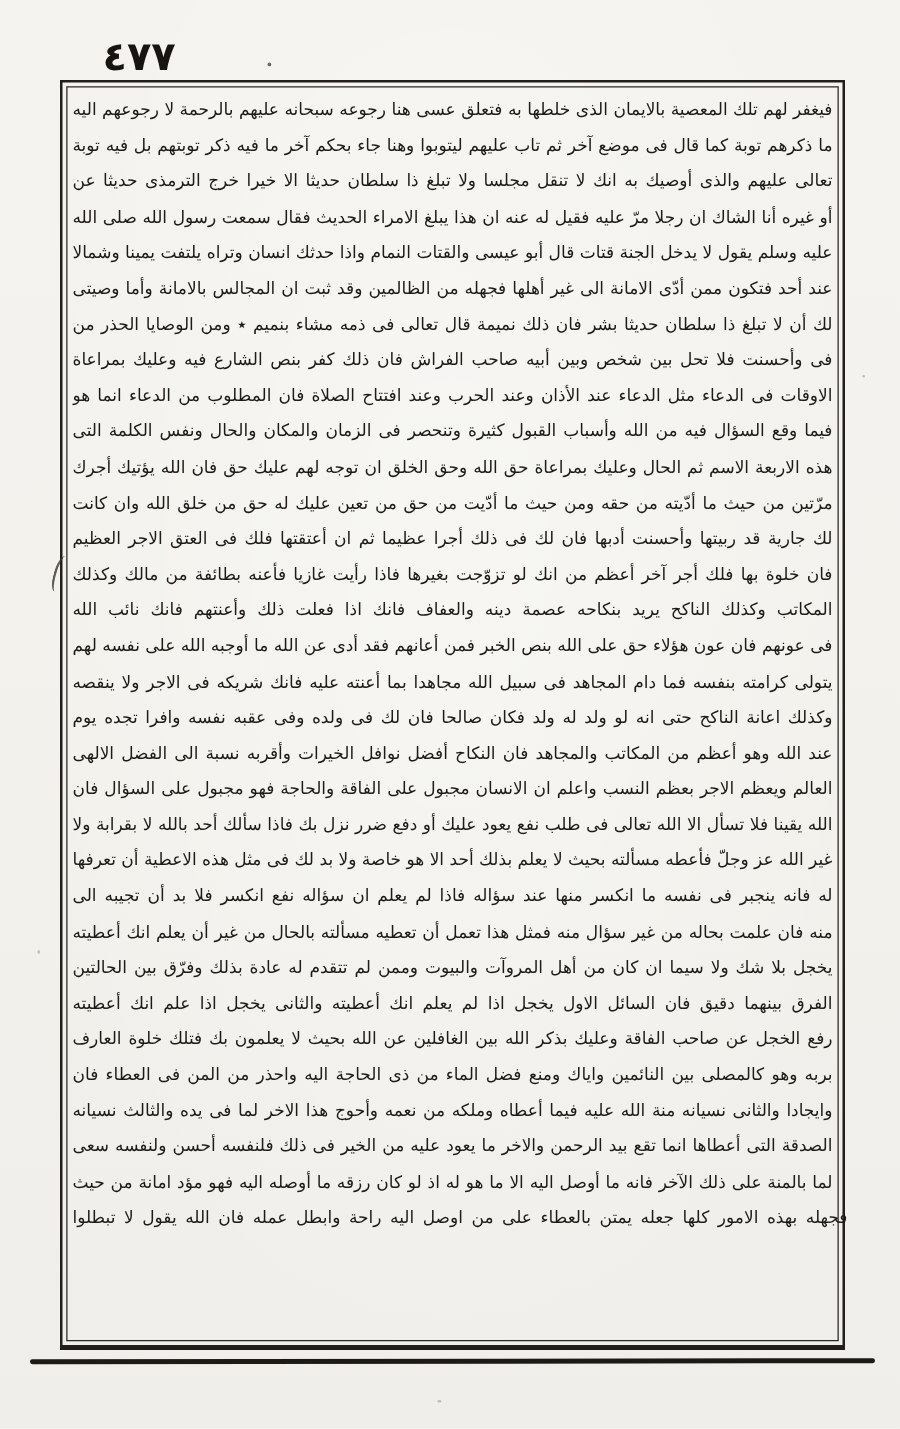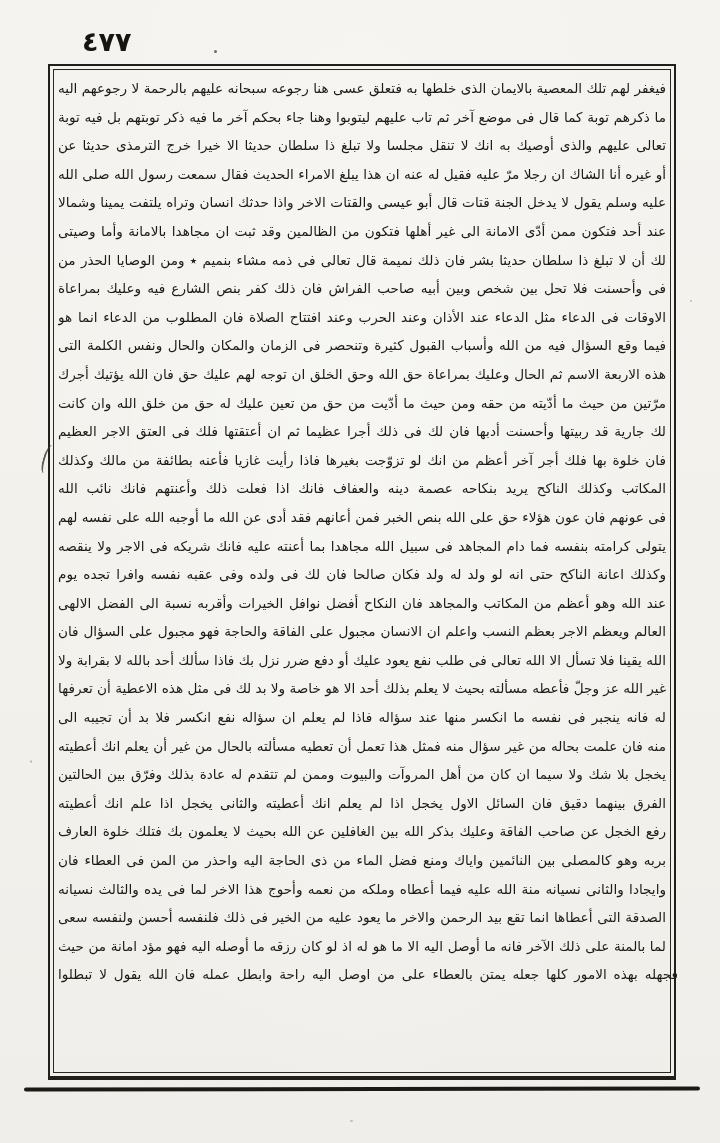--- a/index.html
+++ b/index.html
@@ -8,21 +8,21 @@
     background:
       radial-gradient(ellipse at 50% 40%, rgba(255,255,255,.35), rgba(0,0,0,0) 70%),
       linear-gradient(180deg,#f4f3ef 0%,#f2f1ec 55%,#efeeea 100%);
     font-family:"DejaVu Sans", sans-serif;
     color:#211e19;
   }
   .scan-page{position:absolute;inset:0;}
   
   .page-number{
     position:absolute;top:26px;left:82px;
-    font-size:27px;font-weight:bold;letter-spacing:1px;color:#181511;
+    font-size:32px;font-weight:bold;letter-spacing:1px;color:#181511;
     direction:rtl;
   }
   .ink-dot{position:absolute;top:50px;left:214px;width:3px;height:3px;border-radius:50%;background:#6d6a63;}
   
   .frame{
     position:absolute;left:48px;top:64px;width:628px;height:1016px;
     box-sizing:border-box;
     border:2px solid #221f1a;
     border-bottom-width:4px;
     background:transparent;
@@ -69,22 +69,22 @@
 
   <div class="frame">
     <div class="frame-inner"></div>
   </div>
 
   <div class="text-block">
       <div class="line">فيغفر لهم تلك المعصية بالايمان الذى خلطها به فتعلق عسى هنا رجوعه سبحانه عليهم بالرحمة لا رجوعهم اليه فانه</div>
       <div class="line">ما ذكرهم توبة كما قال فى موضع آخر ثم تاب عليهم ليتوبوا وهنا جاء بحكم آخر ما فيه ذكر توبتهم بل فيه توبة الله</div>
       <div class="line">تعالى عليهم والذى أوصيك به انك لا تنقل مجلسا ولا تبلغ ذا سلطان حديثا الا خيرا خرج الترمذى حديثا عن حذيفة</div>
       <div class="line">أو غيره أنا الشاك ان رجلا مرّ عليه فقيل له عنه ان هذا يبلغ الامراء الحديث فقال سمعت رسول الله صلى الله</div>
-      <div class="line">عليه وسلم يقول لا يدخل الجنة قتات قال أبو عيسى والقتات الاخر واذا حدثك انسان وتراه يلتفت يمينا وشمالا</div>
-      <div class="line">عند أحد فتكون ممن أدّى الامانة الى غير أهلها فتكون من الظالمين وقد ثبت ان مجاهدا بالامانة وأما وصيتى</div>
+      <div class="line">عليه وسلم يقول لا يدخل الجنة قتات قال أبو عيسى والقتات النمام واذا حدثك انسان وتراه يلتفت يمينا وشمالا</div>
+      <div class="line">عند أحد فتكون ممن أدّى الامانة الى غير أهلها فجهله من الظالمين وقد ثبت ان المجالس بالامانة وأما وصيتى</div>
       <div class="line">لك أن لا تبلغ ذا سلطان حديثا بشر فان ذلك نميمة قال تعالى فى ذمه مشاء بنميم ٭ ومن الوصايا الحذر من الطعن</div>
       <div class="line">فى وأحسنت فلا تحل بين شخص وبين أبيه صاحب الفراش فان ذلك كفر بنص الشارع فيه وعليك بمراعاة</div>
       <div class="line">الاوقات فى الدعاء مثل الدعاء عند الأذان وعند الحرب وعند افتتاح الصلاة فان المطلوب من الدعاء انما هو الاجابة</div>
       <div class="line">فيما وقع السؤال فيه من الله وأسباب القبول كثيرة وتنحصر فى الزمان والمكان والحال ونفس الكلمة التى تذكر</div>
       <div class="line">هذه الاربعة الاسم ثم الحال وعليك بمراعاة حق الله وحق الخلق ان توجه لهم عليك حق فان الله يؤتيك أجرك</div>
       <div class="line">مرّتين من حيث ما أدّيته من حقه ومن حيث ما أدّيت من حق من تعين عليك له حق من خلق الله وان كانت</div>
       <div class="line">لك جارية قد ربيتها وأحسنت أدبها فان لك فى ذلك أجرا عظيما ثم ان أعتقتها فلك فى العتق الاجر العظيم العام لذاتك</div>
       <div class="line">فان خلوة بها فلك أجر آخر أعظم من انك لو تزوّجت بغيرها فاذا رأيت غازيا فأعنه بطائفة من مالك وكذلك</div>
       <div class="line">المكاتب وكذلك الناكح يريد بنكاحه عصمة دينه والعفاف فانك اذا فعلت ذلك وأعنتهم فانك نائب الله</div>
       <div class="line">فى عونهم فان عون هؤلاء حق على الله بنص الخبر فمن أعانهم فقد أدى عن الله ما أوجبه الله على نفسه لهم فيكون الله</div>

